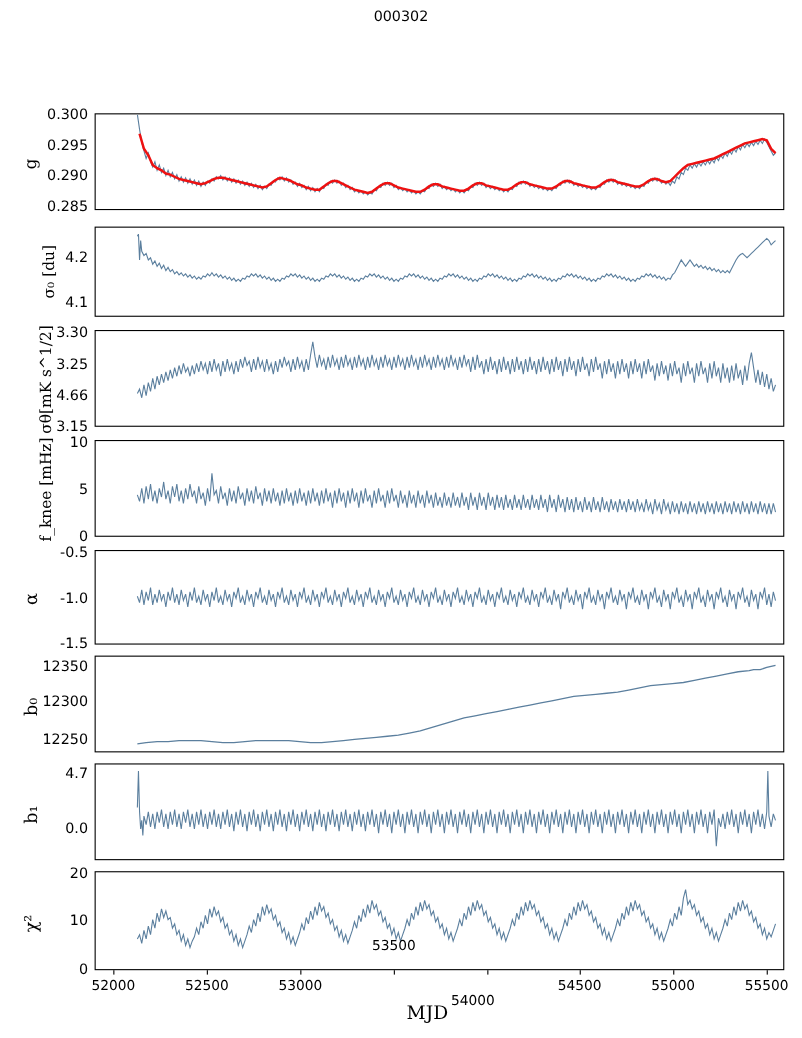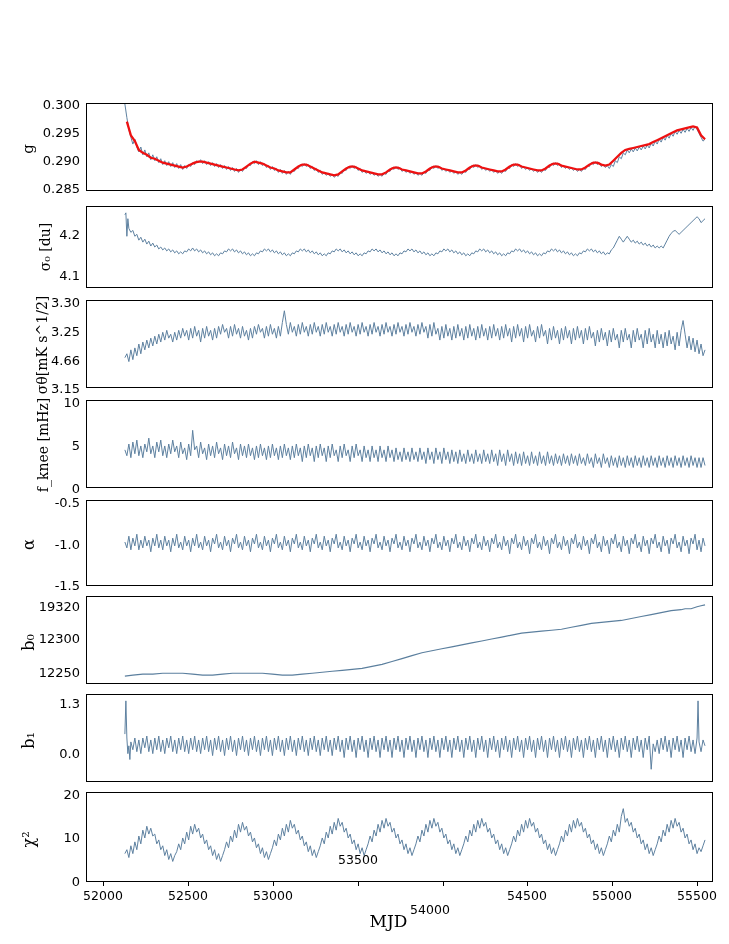--- a/index.html
+++ b/index.html
@@ -76,20 +76,21 @@
   .tickmark {
     position: absolute;
     background: #000;
   }
 </style>
 </head>
 <body>
 
 <div id="figure">
 
+  <div class="title">000302</div>
 
   <div class="panel" style="left:86px; top:103px; width:627px; height:88px;">
     <svg viewBox="0 0 627 88" preserveAspectRatio="none">
       <polyline fill="none" stroke="#5b7f9e" stroke-width="1" points="38,0 40,14 42,26 44,34 46,41 48,36 50,44 52,49 54,44 56,52 58,47 60,54 62,50 64,57 66,52 68,58 70,54 72,60 74,56 76,62 78,58 80,63 82,59 84,64 86,60 88,65 90,61 92,66 94,62 96,67 98,63 100,66 102,62 104,64 106,60 108,62 110,58 112,60 114,57 116,61 118,58 120,62 122,59 124,63 126,60 128,64 130,61 132,65 134,62 136,66 138,63 140,67 142,64 144,68 146,65 148,69 150,66 152,70 154,67 156,69 158,65 160,66 162,62 164,63 166,59 168,61 170,58 172,62 174,59 176,63 178,61 180,65 182,63 184,67 186,64 188,68 190,66 192,70 194,67 196,71 198,68 200,72 202,69 204,72 206,68 208,69 210,65 212,66 214,62 216,64 218,61 220,64 222,62 224,66 226,64 228,68 230,66 232,70 234,68 236,72 238,70 240,73 242,71 244,74 246,72 248,75 250,73 252,74 254,70 256,71 258,67 260,68 262,64 264,66 266,63 268,66 270,64 272,68 274,66 276,70 278,68 280,71 282,69 284,72 286,70 288,73 290,71 292,74 294,72 296,74 298,71 300,72 302,68 304,69 306,65 308,67 310,64 312,67 314,65 316,69 318,67 320,70 322,68 324,71 326,69 328,72 330,70 332,73 334,71 336,73 338,70 340,71 342,67 344,68 346,64 348,66 350,63 352,66 354,64 356,68 358,66 360,69 362,67 364,70 366,68 368,71 370,69 372,72 374,70 376,72 378,69 380,70 382,66 384,67 386,63 388,65 390,62 392,65 394,63 396,67 398,65 400,68 402,66 404,69 406,67 408,70 410,68 412,71 414,69 416,71 418,68 420,69 422,65 424,66 426,62 428,64 430,61 432,64 434,62 436,66 438,64 440,67 442,65 444,68 446,66 448,69 450,67 452,70 454,68 456,70 458,67 460,68 462,64 464,65 466,61 468,63 470,60 472,63 474,61 476,65 478,63 480,66 482,64 484,67 486,65 488,68 490,66 492,69 494,67 496,69 498,66 500,67 502,63 504,64 506,60 508,62 510,59 512,62 514,60 516,64 518,62 520,65 522,63 524,66 526,62 528,64 530,58 532,60 534,54 536,56 538,50 540,52 542,47 544,50 546,46 548,49 550,45 552,48 554,44 556,47 558,43 560,46 562,42 564,45 566,40 568,43 570,38 572,41 574,36 576,39 578,34 580,37 582,32 584,35 586,30 588,33 590,28 592,31 594,27 596,30 598,26 600,29 602,25 604,28 606,24 608,27 610,23 612,26 614,30 616,34 618,38 620,36"></polyline>
       <polyline fill="none" stroke="#ee1111" stroke-width="2.3" points="40,18 44,32 48,38 52,47 56,50 60,52 64,55 68,56 72,58 76,60 80,61 84,62 88,63 92,64 96,65 100,64 104,62 108,60 112,59 116,59 120,60 124,61 128,62 132,63 136,64 140,65 144,66 148,67 152,68 156,67 160,64 164,61 168,59 172,60 176,61 180,63 184,65 188,66 192,68 196,69 200,70 204,70 208,67 212,64 216,62 220,62 224,64 228,66 232,68 236,70 240,71 244,72 248,73 252,72 256,69 260,66 264,64 268,64 272,66 276,68 280,69 284,70 288,71 292,72 296,72 300,70 304,67 308,65 312,65 316,67 320,68 324,69 328,70 332,71 336,71 340,69 344,66 348,64 352,64 356,66 360,67 364,68 368,69 372,70 376,70 380,68 384,65 388,63 392,63 396,65 400,66 404,67 408,68 412,69 416,69 420,67 424,64 428,62 432,62 436,64 440,65 444,66 448,67 452,68 456,68 460,66 464,63 468,61 472,61 476,63 480,64 484,65 488,66 492,67 496,67 500,65 504,62 508,60 512,60 516,62 520,63 524,62 528,58 532,54 536,50 540,47 544,46 548,45 552,44 556,43 560,42 564,41 568,39 572,37 576,35 580,33 584,31 588,29 592,27 596,26 600,25 604,24 608,23 612,24 616,32 620,36"></polyline>
     </svg>
   </div>
   <div class="ylabel" style="left:-2px; top:140px; width:60px; transform: rotate(-90deg);">g</div>
   <div class="ytick" style="left:30px; top:97px; width:50px;">0.300</div>
   <div class="ytick" style="left:30px; top:125px; width:50px;">0.295</div>
@@ -135,31 +136,31 @@
   <div class="ytick" style="left:30px; top:495px; width:50px;">-0.5</div>
   <div class="ytick" style="left:30px; top:537px; width:50px;">-1.0</div>
   <div class="ytick" style="left:30px; top:578px; width:50px;">-1.5</div>
 
   <div class="panel" style="left:86px; top:596px; width:627px; height:88px;">
     <svg viewBox="0 0 627 88" preserveAspectRatio="none">
       <polyline fill="none" stroke="#5b7f9e" stroke-width="1.2" points="38,81 46,80 56,79 66,79 76,78 86,78 96,78 106,79 116,80 126,80 136,79 146,78 156,78 166,78 176,78 186,79 196,80 206,80 216,79 226,78 236,77 246,76 256,75 266,74 276,73 286,71 296,69 306,66 316,63 326,60 336,57 346,55 356,53 366,51 376,49 386,47 396,45 406,43 416,41 426,39 436,37 446,36 456,35 466,34 476,33 486,31 496,29 506,27 516,26 526,25 536,24 546,22 556,20 566,18 576,16 586,14 596,13 600,12 606,12 612,10 616,9 620,8"></polyline>
     </svg>
   </div>
   <div class="ylabel" style="left:-2px; top:633px; width:60px; transform: rotate(-90deg); font-size:16px;">b₀</div>
-  <div class="ytick" style="left:20px; top:599px; width:60px;">19320</div>
+  <div class="ytick" style="left:20px; top:599px; width:60px;">12350</div>
   <div class="ytick" style="left:20px; top:631px; width:60px;">12300</div>
   <div class="ytick" style="left:20px; top:665px; width:60px;">12250</div>
 
   <div class="panel" style="left:86px; top:694px; width:627px; height:88px;">
     <svg viewBox="0 0 627 88" preserveAspectRatio="none">
       <polyline fill="none" stroke="#5b7f9e" stroke-width="1" points="38,40 39,6 40,44 41,60 42,52 43,66 44,48 46,56 48,44 50,58 52,46 54,60 56,44 58,54 60,42 62,58 64,46 66,60 68,44 70,56 72,42 74,58 76,46 78,60 80,44 82,54 84,42 86,58 88,46 90,60 92,44 94,56 96,42 98,58 100,46 102,60 104,44 106,56 108,42 110,58 112,46 114,60 116,44 118,56 120,42 122,58 124,46 126,62 128,44 130,56 132,42 134,58 136,46 138,62 140,44 142,56 144,42 146,58 148,46 150,62 152,44 154,56 156,42 158,58 160,46 162,62 164,44 166,56 168,42 170,58 172,46 174,62 176,44 178,56 180,42 182,58 184,46 186,62 188,44 190,56 192,42 194,58 196,46 198,62 200,44 202,56 204,42 206,58 208,46 210,62 212,44 214,56 216,42 218,58 220,46 222,62 224,44 226,56 228,42 230,58 232,46 234,62 236,44 238,56 240,42 242,58 244,46 246,62 248,44 250,56 252,42 254,58 256,46 258,64 260,44 262,56 264,42 266,58 268,46 270,64 272,44 274,56 276,42 278,58 280,46 282,64 284,44 286,56 288,42 290,58 292,46 294,64 296,44 298,56 300,42 302,58 304,46 306,64 308,44 310,56 312,42 314,58 316,46 318,64 320,44 322,56 324,42 326,58 328,46 330,64 332,44 334,56 336,42 338,58 340,46 342,64 344,44 346,56 348,42 350,58 352,46 354,64 356,44 358,56 360,42 362,58 364,46 366,64 368,44 370,56 372,42 374,58 376,46 378,64 380,44 382,56 384,42 386,58 388,46 390,64 392,44 394,56 396,42 398,58 400,46 402,64 404,44 406,56 408,42 410,58 412,46 414,64 416,44 418,56 420,42 422,58 424,46 426,64 428,44 430,56 432,42 434,58 436,46 438,64 440,44 442,56 444,42 446,58 448,46 450,64 452,44 454,56 456,42 458,58 460,46 462,64 464,44 466,56 468,42 470,58 472,46 474,64 476,44 478,56 480,42 482,58 484,46 486,64 488,44 490,56 492,42 494,58 496,46 498,64 500,44 502,56 504,42 506,58 508,46 510,64 512,44 514,56 516,42 518,58 520,46 522,64 524,44 526,56 528,42 530,58 532,46 534,64 536,44 538,56 540,42 542,58 544,46 546,64 548,44 550,56 552,42 554,58 556,46 558,64 560,44 562,56 564,42 566,76 568,50 570,58 572,46 574,60 576,44 578,56 580,42 582,58 584,46 586,64 588,44 590,56 592,42 594,58 596,46 598,64 600,44 602,56 604,42 606,58 608,46 610,60 612,44 613,6 614,48 616,58 618,46 620,52"></polyline>
     </svg>
   </div>
   <div class="ylabel" style="left:-2px; top:731px; width:60px; transform: rotate(-90deg); font-size:16px;">b₁</div>
-  <div class="ytick" style="left:30px; top:696px; width:50px;">1.3</div>
+  <div class="ytick" style="left:30px; top:696px; width:50px;">4.7</div>
   <div class="ytick" style="left:30px; top:746px; width:50px;">0.0</div>
 
   <div class="panel" style="left:86px; top:792px; width:627px; height:90px;">
     <svg viewBox="0 0 627 90" preserveAspectRatio="none">
       <polyline fill="none" stroke="#5b7f9e" stroke-width="1" points="38,62 40,58 42,66 44,54 46,62 48,50 50,58 52,44 54,52 56,38 58,46 60,34 62,42 64,36 66,44 68,42 70,52 72,48 74,58 76,54 78,64 80,58 82,68 84,62 86,70 88,64 90,60 92,52 94,58 96,46 98,52 100,40 102,48 104,34 106,42 108,32 110,40 112,36 114,46 116,42 118,52 120,48 122,58 124,54 126,64 128,58 130,68 132,62 134,70 136,64 138,58 140,50 142,56 144,44 146,50 148,38 150,46 152,32 154,40 156,30 158,38 160,34 162,44 164,40 166,50 168,46 170,56 172,52 174,62 176,56 178,66 180,60 182,68 184,62 186,56 188,48 190,54 192,42 194,48 196,36 198,44 200,32 202,40 204,28 206,36 208,32 210,42 212,38 214,48 216,44 218,54 220,50 222,60 224,54 226,64 228,58 230,66 232,60 234,54 236,46 238,52 240,40 242,46 244,34 246,42 248,30 250,38 252,26 254,34 256,30 258,40 260,36 262,46 264,42 266,52 268,48 270,58 272,52 274,62 276,56 278,64 280,58 282,52 284,44 286,50 288,38 290,44 292,32 294,40 296,28 298,36 300,26 302,34 304,30 306,40 308,36 310,46 312,42 314,52 316,48 318,58 320,52 322,62 324,56 326,64 328,58 330,52 332,44 334,50 336,38 338,44 340,32 342,40 344,28 346,36 348,26 350,34 352,30 354,40 356,36 358,46 360,42 362,52 364,48 366,58 368,52 370,62 372,56 374,64 376,58 378,52 380,44 382,50 384,38 386,44 388,32 390,40 392,28 394,36 396,26 398,34 400,30 402,40 404,36 406,46 408,42 410,52 412,48 414,58 416,52 418,62 420,56 422,64 424,58 426,52 428,44 430,50 432,38 434,44 436,32 438,40 440,28 442,36 444,26 446,34 448,30 450,40 452,36 454,46 456,42 458,52 460,48 462,58 464,52 466,62 468,56 470,64 472,58 474,52 476,44 478,50 480,38 482,44 484,32 486,40 488,28 490,36 492,26 494,34 496,30 498,40 500,36 502,46 504,42 506,52 508,48 510,58 512,52 514,62 516,56 518,64 520,58 522,52 524,44 526,50 528,38 530,44 532,32 534,40 536,24 538,16 540,30 542,26 544,34 546,30 548,40 550,36 552,46 554,42 556,52 558,48 560,58 562,52 564,62 566,56 568,64 570,58 572,52 574,44 576,50 578,38 580,44 582,32 584,40 586,28 588,36 590,26 592,34 594,30 596,40 598,36 600,46 602,42 604,52 606,48 608,58 610,52 612,62 614,56 616,60 618,54 620,48"></polyline>
     </svg>
   </div>
   <div class="ylabel" style="left:-2px; top:830px; width:60px; transform: rotate(-90deg); font-size:16px;">χ²</div>
   <div class="ytick" style="left:30px; top:787px; width:50px;">20</div>
   <div class="ytick" style="left:30px; top:830px; width:50px;">10</div>

